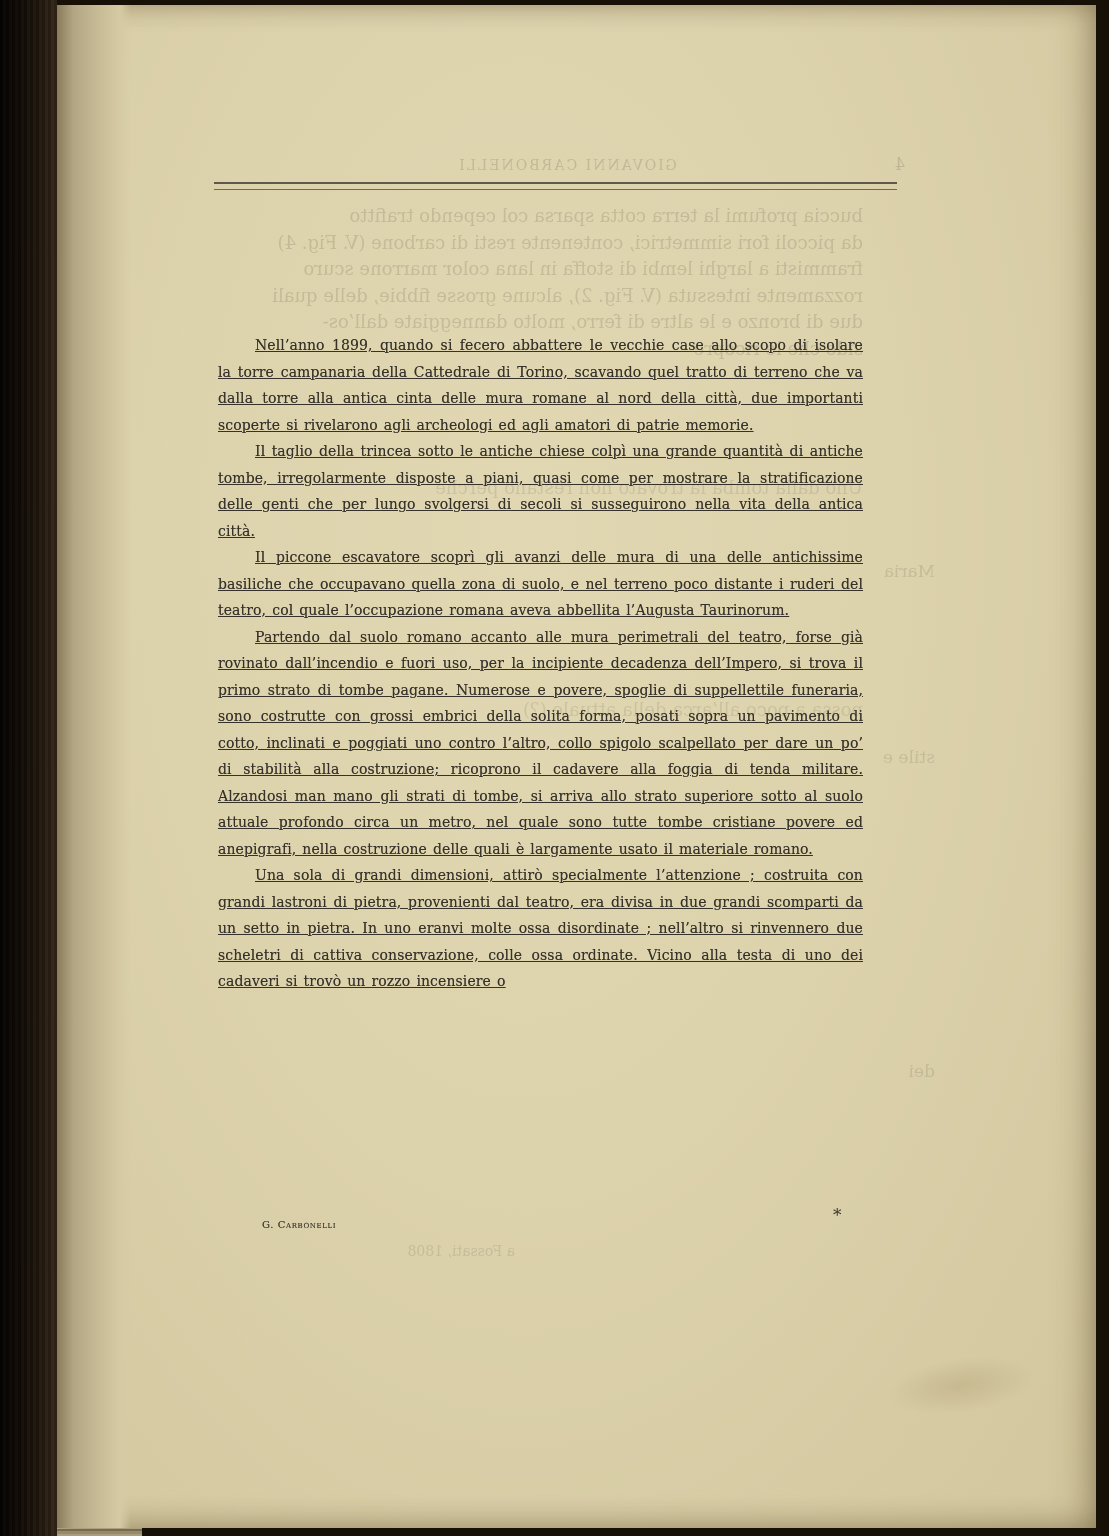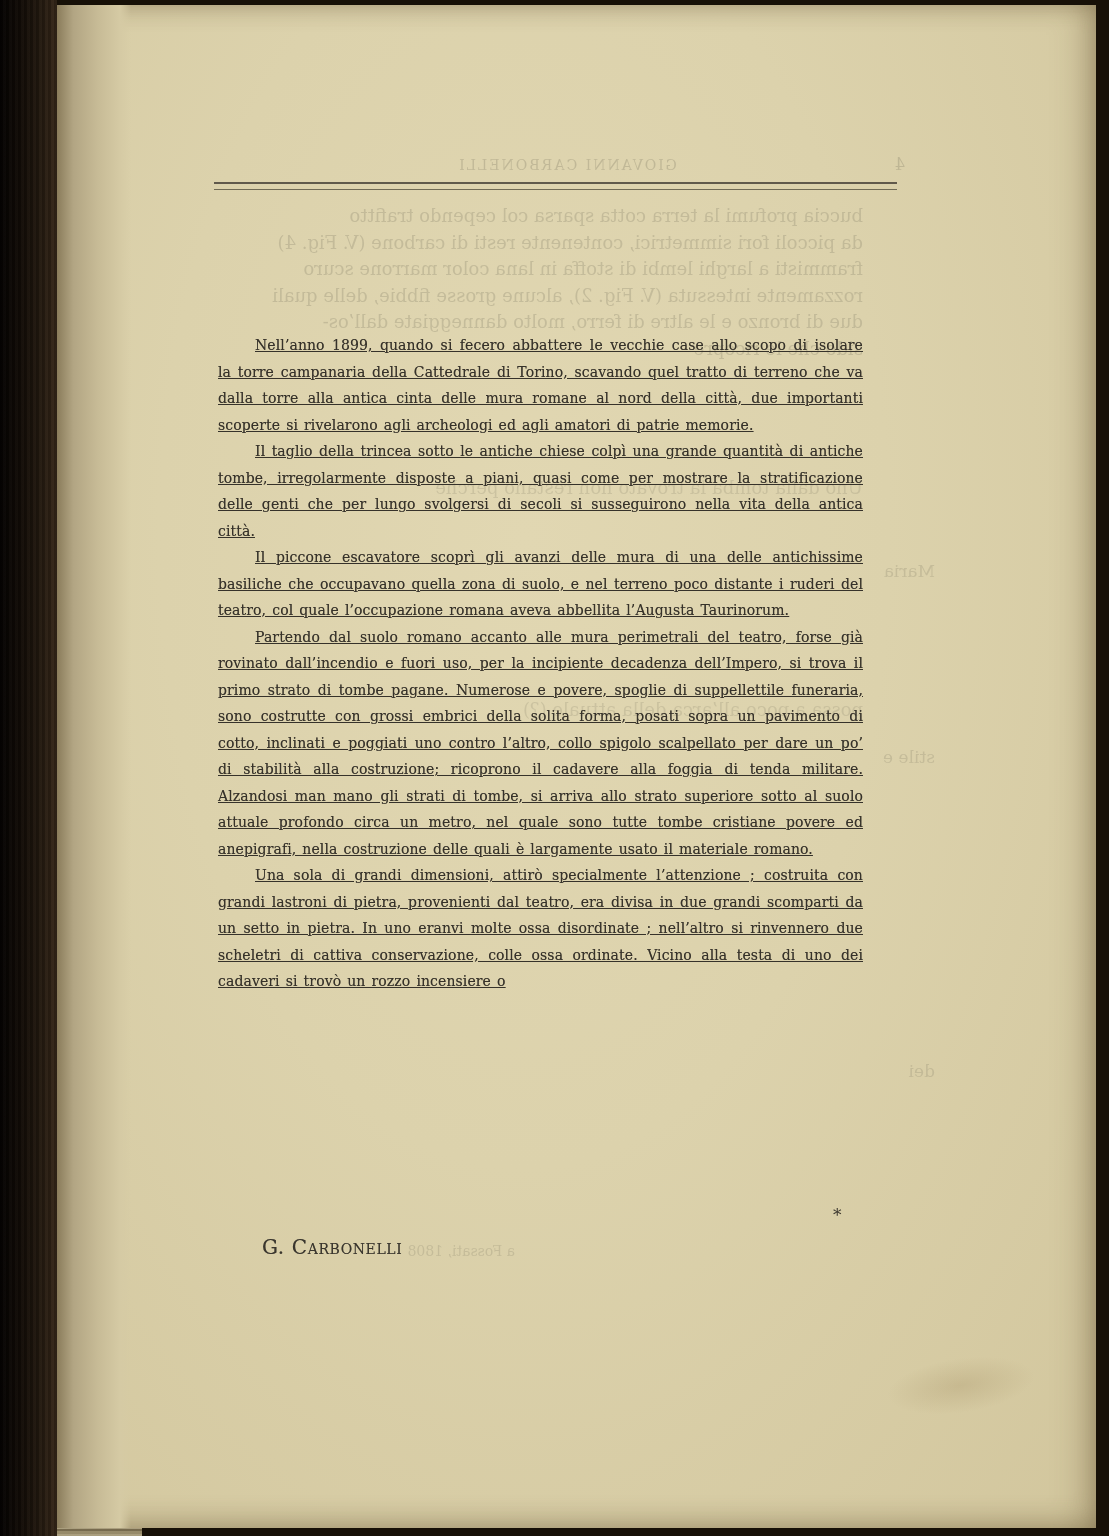--- a/index.html
+++ b/index.html
@@ -85,26 +85,25 @@
     text-decoration: underline;
   }
   .text-block p {
     margin: 0;
     text-indent: 37px;
   }
   
   .footer-author {
     position: absolute;
     left: 205px; top: 1214px;
-    font-size: 20px;
+    font-size: 10px;
     letter-spacing: 0.6px;
     color: #3a362e;
     font-variant: small-caps;
     text-shadow: 0 0 0.5px rgba(58,54,46,0.5);
-    margin-top: 16px;
   }
   .footnote-marker {
     position: absolute;
     left: 776px; top: 1200px;
     font-size: 17px;
     color: #3a362e;
   }
   
   .ghost {
     position: absolute;

